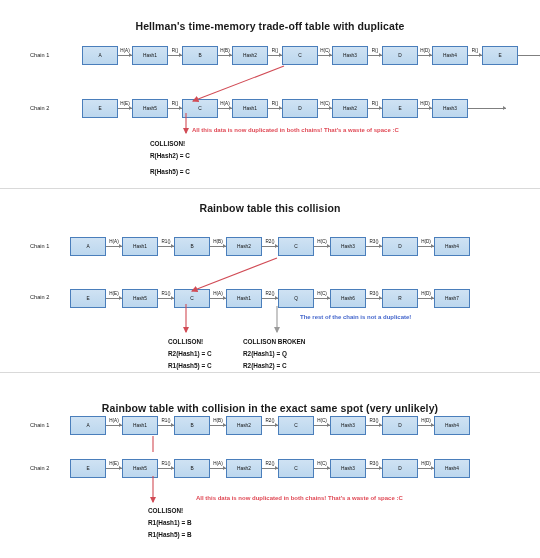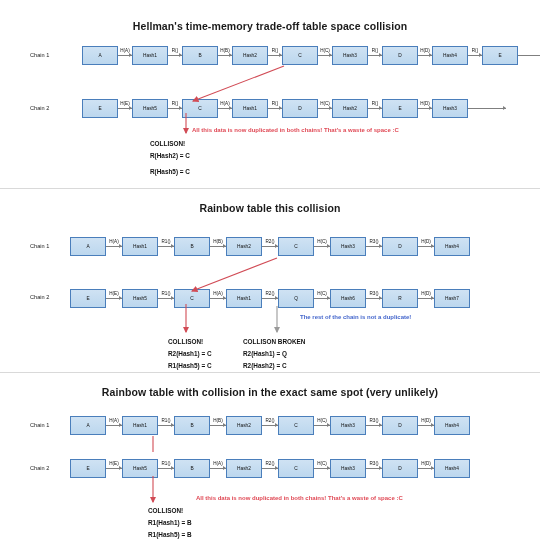--- a/index.html
+++ b/index.html
@@ -140,21 +140,21 @@
     width: 540px; height: 558px;
     pointer-events: none;
   }
 </style>
 </head>
 <body>
 
 <div id="page">
 
   <div class="section">
-    <div class="sec-title" style="top:20px;">Hellman's time-memory trade-off table space collision</div>
+    <div class="sec-title" style="top:20px;">Hellman's time-memory trade-off table with duplicate</div>
 
     <div class="chain-label" style="left:30px; top:52px;">Chain 1</div>
     <div class="chain" id="h-chain1" style="left:82px; top:44px;">
         <div class="node">A</div>
         <div class="edge" style="width: 14px;">
           <span class="line"></span>
           <span class="arrowhead"></span>
           <span class="op">H(A)</span>
         </div>
         <div class="node">Hash1</div>
@@ -375,21 +375,21 @@
     <div class="callout" style="left:243px; top:336px;">
       <span class="ln">COLLISON BROKEN</span>
       <span class="ln">R2(Hash1) = Q</span>
       <span class="ln">R2(Hash2) = C</span>
     </div>
 
     <div class="divider" style="top:372px;"></div>
   </div>
 
   <div class="section">
-    <div class="sec-title" style="top:386px;">Rainbow table with collision in the exact same spot (very unlikely)</div>
+    <div class="sec-title" style="top:402px;">Rainbow table with collision in the exact same spot (very unlikely)</div>
 
     <div class="chain-label" style="left:30px; top:422px;">Chain 1</div>
     <div class="chain" id="s-chain1" style="left:70px; top:414px;">
         <div class="node">A</div>
         <div class="edge" style="width: 16px;">
           <span class="line"></span>
           <span class="arrowhead"></span>
           <span class="op">H(A)</span>
         </div>
         <div class="node">Hash1</div>

